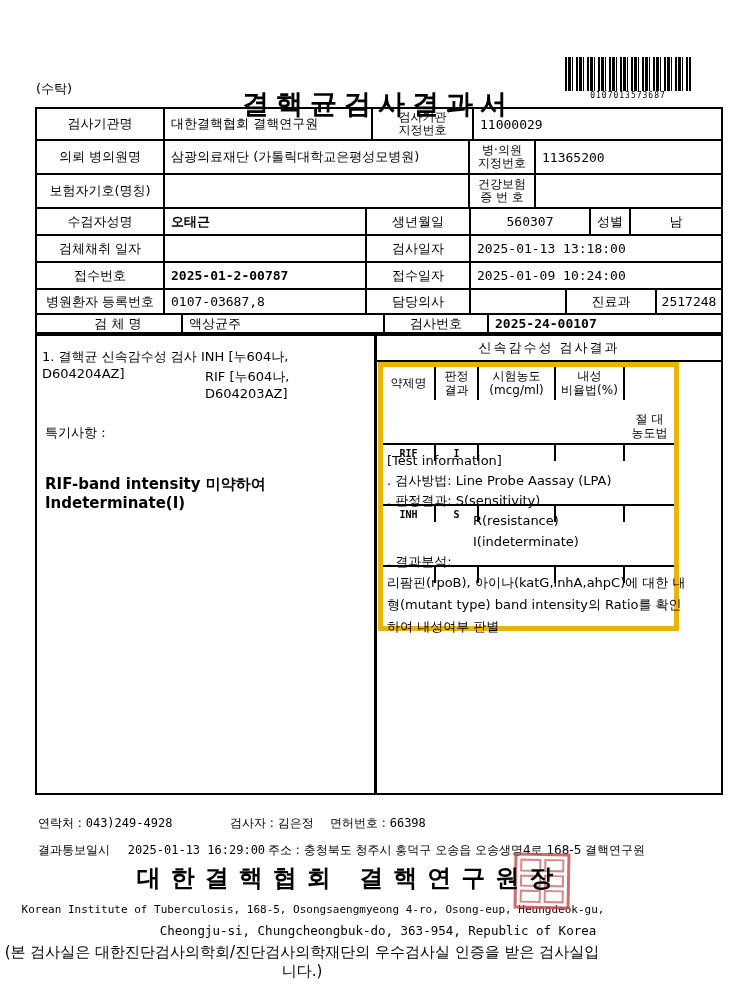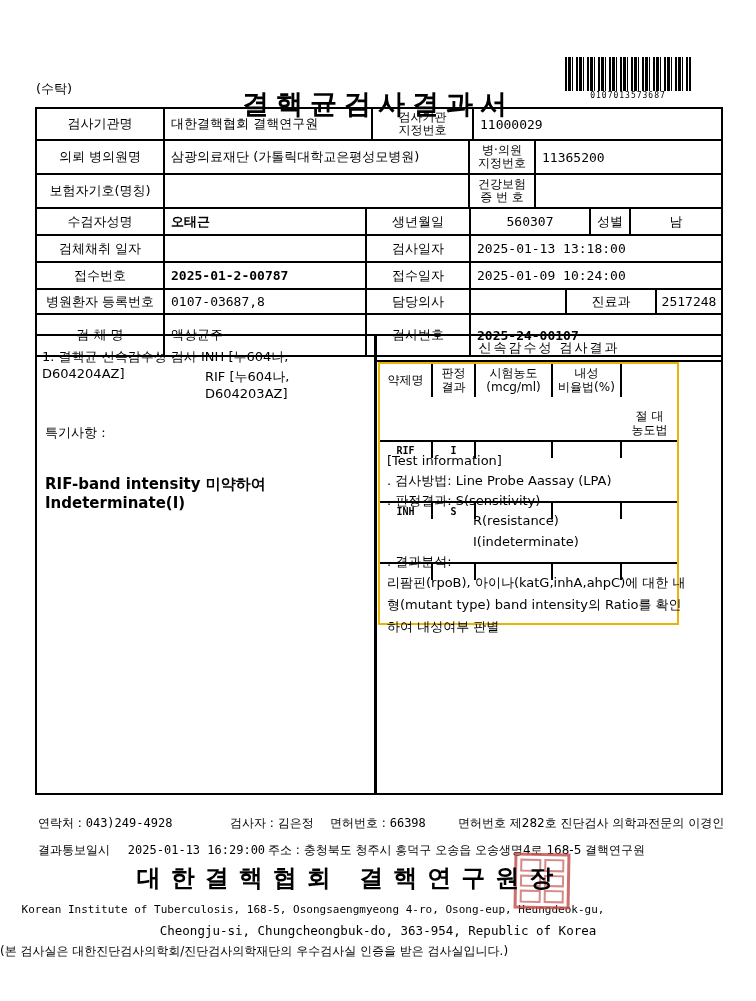--- a/index.html
+++ b/index.html
@@ -23,32 +23,32 @@
     font-size:13px;padding:1px 6px;overflow:hidden;}
   .cell:last-child{border-right:none;}
   .c-center{justify-content:center;text-align:center;padding:1px 2px;}
   .c-sub{font-size:12px;line-height:1.1;white-space:pre-line;justify-content:center;text-align:center;padding:1px 2px;}
   .bold{font-weight:bold;}
   .row-a{grid-template-columns:128px 208px 101px 1fr;height:32px;}
   .row-b{grid-template-columns:128px 305px 66px 1fr;height:34px;}
   .row-c{grid-template-columns:128px 202px 104px 120px 40px 1fr;height:27px;}
   .row-d{grid-template-columns:128px 202px 104px 1fr;height:27px;}
   .row-e{grid-template-columns:128px 202px 104px 96px 90px 1fr;height:25px;}
-  .row-f{grid-template-columns:128px 202px 104px 1fr;height:40px;}
+  .row-f{grid-template-columns:128px 202px 104px 1fr;height:17px;padding-left:18px;}
   
   .two-col{position:absolute;left:35px;top:334px;width:688px;height:461px;display:flex;}
   .left-panel{width:340px;border:2px solid #000;border-right:1px solid #000;box-sizing:border-box;position:relative;}
   .right-panel{width:348px;border:2px solid #000;border-left:2px solid #000;box-sizing:border-box;position:relative;}
   .lp-line1{position:absolute;left:5px;top:12px;font-size:13px;}
   .lp-line2{position:absolute;left:168px;top:32px;font-size:13px;}
   .lp-remarks-label{position:absolute;left:8px;top:88px;font-size:13px;}
   .lp-remarks{position:absolute;left:8px;top:116px;font-size:15px;font-weight:bold;margin-top:23px;}
   .rp-header{height:24px;border-bottom:2px solid #000;display:flex;align-items:center;justify-content:center;
     font-size:13px;letter-spacing:2px;}
-  .drug-table{margin:0 0 0 1px;width:301px;border:2px solid #eab308;border-collapse:collapse;box-sizing:border-box;}
+  .drug-table{margin:0 0 0 1px;width:301px;border:5px solid #eab308;border-collapse:collapse;box-sizing:border-box;}
   .dt-row{display:grid;grid-template-columns:53px 43px 77px 69px 1fr;border-bottom:2px solid #000;}
   .dt-row:last-child{border-bottom:none;}
   .dt-cell{border-right:2px solid #000;display:flex;align-items:center;justify-content:center;
     text-align:center;box-sizing:border-box;overflow:hidden;}
   .dt-cell:last-child{border-right:none;margin-top:43px;}
   .dt-head{height:33px;font-size:12px;line-height:1.1;white-space:pre-line;}
   .dt-data{height:16px;font-size:10px;font-weight:bold;font-family:"DejaVu Sans Mono",monospace;}
   .test-info{position:absolute;left:10px;top:115px;width:330px;font-size:13px;line-height:1.55;}
   .ti-indent{padding-left:86px;}
   .ti-analysis{line-height:1.7;}
@@ -57,21 +57,21 @@
   .org-title{position:absolute;left:0;top:862px;width:700px;text-align:center;
     font-size:24px;font-weight:bold;letter-spacing:10px;z-index:3;}
   .seal{position:absolute;left:514px;top:853px;width:56px;height:56px;z-index:2;
     border:3px solid rgba(192,74,72,.8);box-sizing:border-box;transform:rotate(1deg);
     display:grid;grid-template-columns:1fr 1fr;grid-template-rows:1fr 1fr 1fr;gap:3px;padding:3px;}
   .seal i{display:block;border:2px solid rgba(192,74,72,.65);box-sizing:border-box;}
   .eng1{position:absolute;left:0;top:903px;width:626px;text-align:center;font-size:11px;
     font-family:"DejaVu Sans Mono",monospace;}
   .eng2{position:absolute;left:0;top:923px;width:756px;text-align:center;font-size:12.5px;
     font-family:"DejaVu Sans Mono",monospace;}
-  .note{position:absolute;left:0;top:943px;width:604px;text-align:left;font-size:12px;}
+  .note{position:absolute;left:0;top:943px;width:604px;text-align:center;font-size:15px;}
   .mono{font-family:"DejaVu Sans Mono",monospace;}
 </style>
 </head>
 <body>
 
 <div class="page">
 
   <div class="consignment">(수탁)</div>
   <div class="doc-title">결핵균검사결과서</div>
   <div class="barcode-wrap">
@@ -201,23 +201,20 @@
     <span class="mono">043)249-4928</span>
   </div>
   <div class="f-abs" style="left:230px;top:815px;">
     <span>검사자 :</span>
     <span>김은정</span>
   </div>
   <div class="f-abs" style="left:330px;top:815px;">
     <span>면허번호 :</span>
     <span class="mono">66398</span>
   </div>
-  <div class="f-abs" style="left:458px;top:815px;">
-    <span>면허번호 제282호 진단검사 의학과전문의 이경인</span>
-  </div>
   <div class="f-abs" style="left:38px;top:842px;">
     <span>결과통보일시</span>
     <span class="mono" style="margin-left:14px;">2025-01-13 16:29:00</span>
   </div>
   <div class="f-abs" style="left:268px;top:842px;">
     <span>주소 :</span>
     <span>충청북도 청주시 흥덕구 오송읍 오송생명4로 168-5 결핵연구원</span>
   </div>
 
   <div class="org-title">대한결핵협회  결핵연구원장</div>

